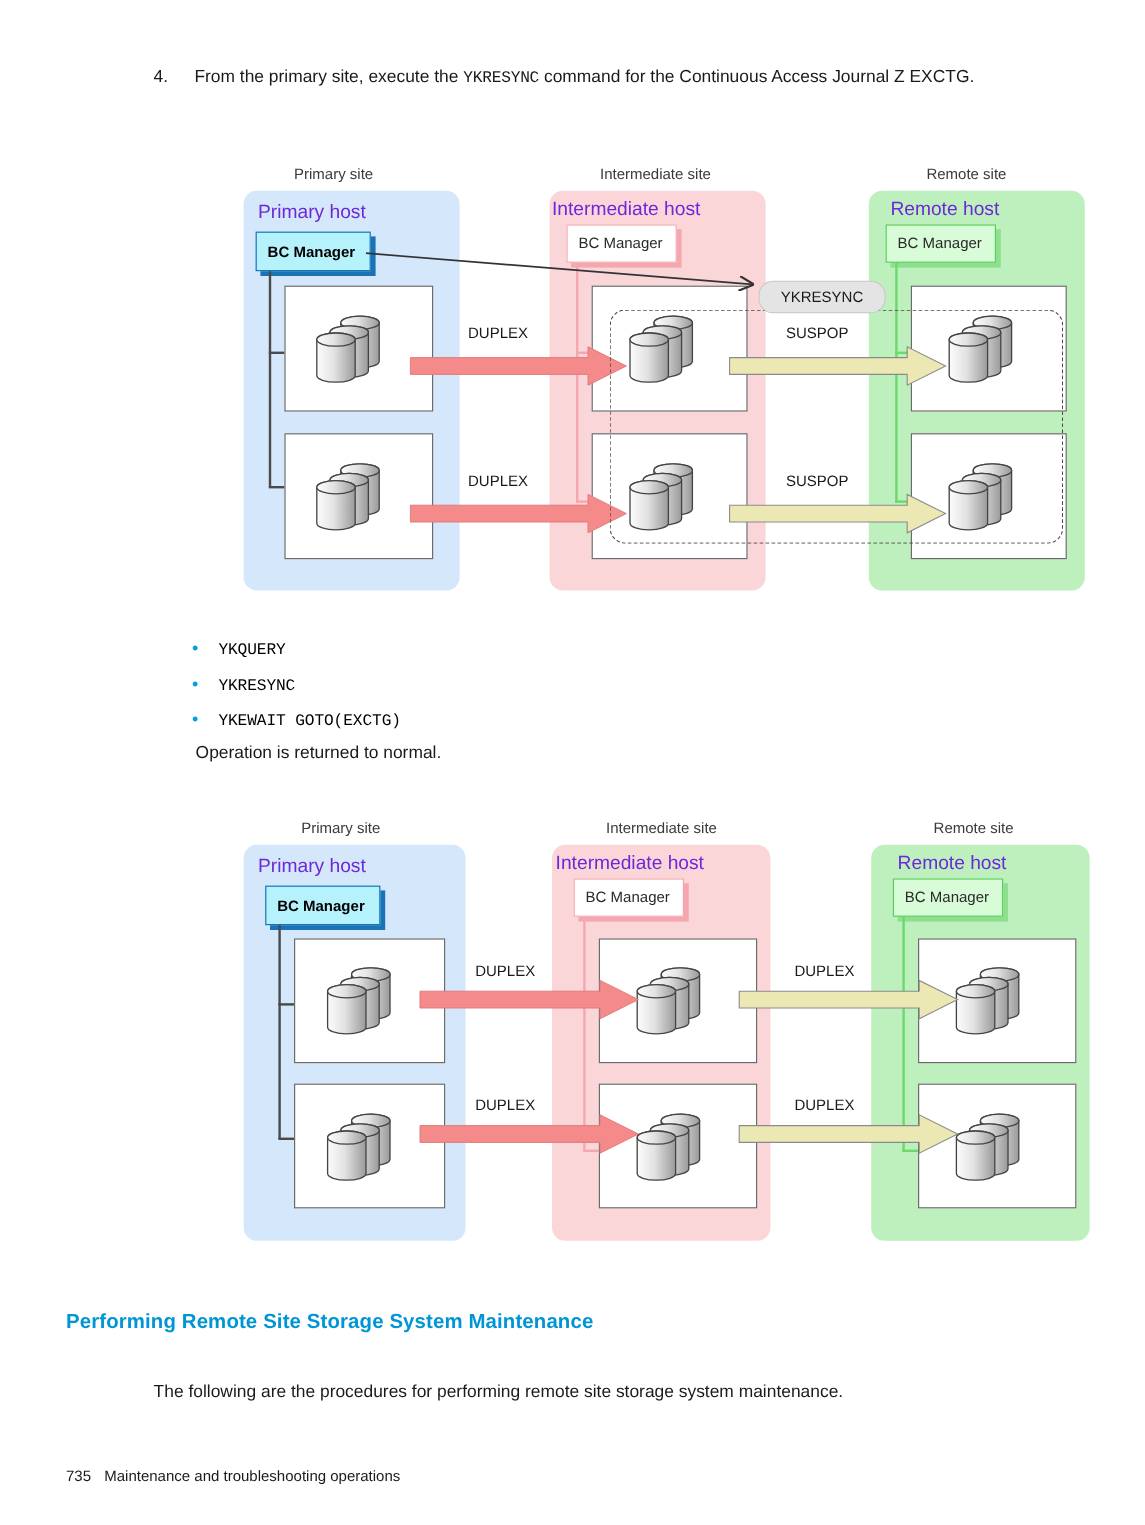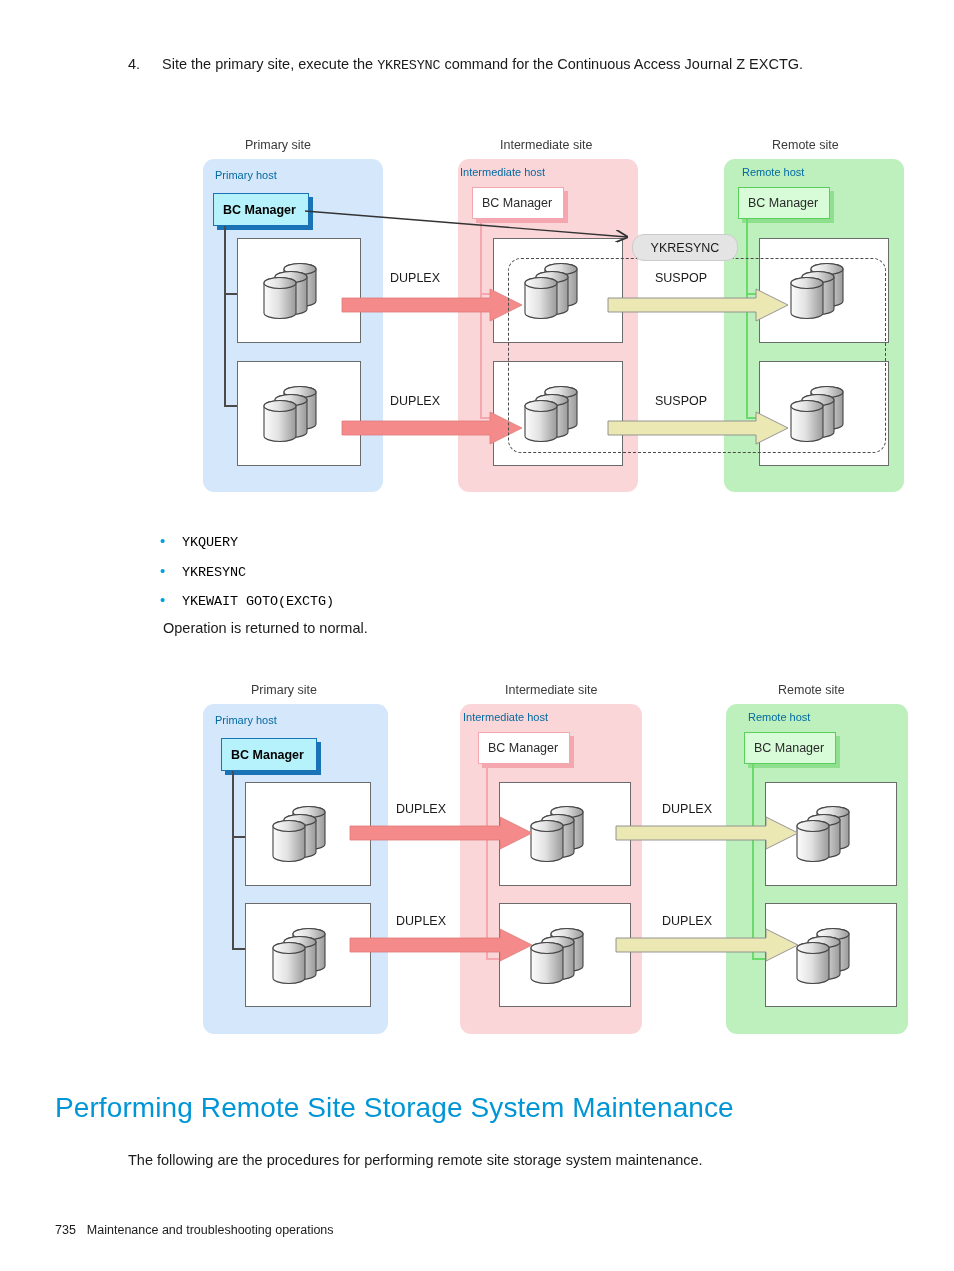--- a/index.html
+++ b/index.html
@@ -69,23 +69,23 @@
     top: 620px;
     font-size: 14.5px;
     color: #1a1a1a;
   }
 
   
   .section-heading {
     position: absolute;
     left: 55px;
     top: 1092px;
-    font-size: 28px;
+    font-size: 17px;
     color: #0096d6;
-    font-weight: 400;
+    font-weight: 700;
     letter-spacing: 0.1px;
   }
   .section-body {
     position: absolute;
     left: 128px;
     top: 1152px;
     font-size: 14.5px;
     color: #1a1a1a;
   }
 
@@ -122,22 +122,22 @@
     position: absolute;
     border-radius: 11px;
     box-sizing: border-box;
   }
   .site-panel.primary    { background: #d4e7fb; }
   .site-panel.intermediate { background: #fbd6d9; }
   .site-panel.remote     { background: #bdf0bd; }
 
   .host-label {
     position: absolute;
-    font-size: 11px;
-    color: #0369a1;
+    font-size: 16px;
+    color: #6d28d9;
     white-space: nowrap;
   }
 
   
   .bcm {
     position: absolute;
     box-sizing: border-box;
     font-size: 12.5px;
     display: flex;
     align-items: center;
@@ -225,21 +225,21 @@
     pointer-events: none;
   }
 
   svg { display: block; overflow: visible; }
 </style>
 </head>
 <body>
 
 <div class="step">
   <span class="step-num">4.</span>
-  <span class="step-text"><span>Site the primary site, execute the </span><span class="mono">YKRESYNC</span><span> command for the Continuous Access Journal Z EXCTG.</span></span>
+  <span class="step-text"><span>From the primary site, execute the </span><span class="mono">YKRESYNC</span><span> command for the Continuous Access Journal Z EXCTG.</span></span>
 </div>
 
 <div class="figure" id="figure-1">
 
   <div class="site-label" style="left:245px; top:5px;">Primary site</div>
   <div class="site-label" style="left:500px; top:5px;">Intermediate site</div>
   <div class="site-label" style="left:772px; top:5px;">Remote site</div>
 
   <div class="site-panel primary" style="left:203px; top:26px; width:180px; height:333px;"></div>
   <div class="site-panel intermediate" style="left:458px; top:26px; width:180px; height:333px;"></div>

